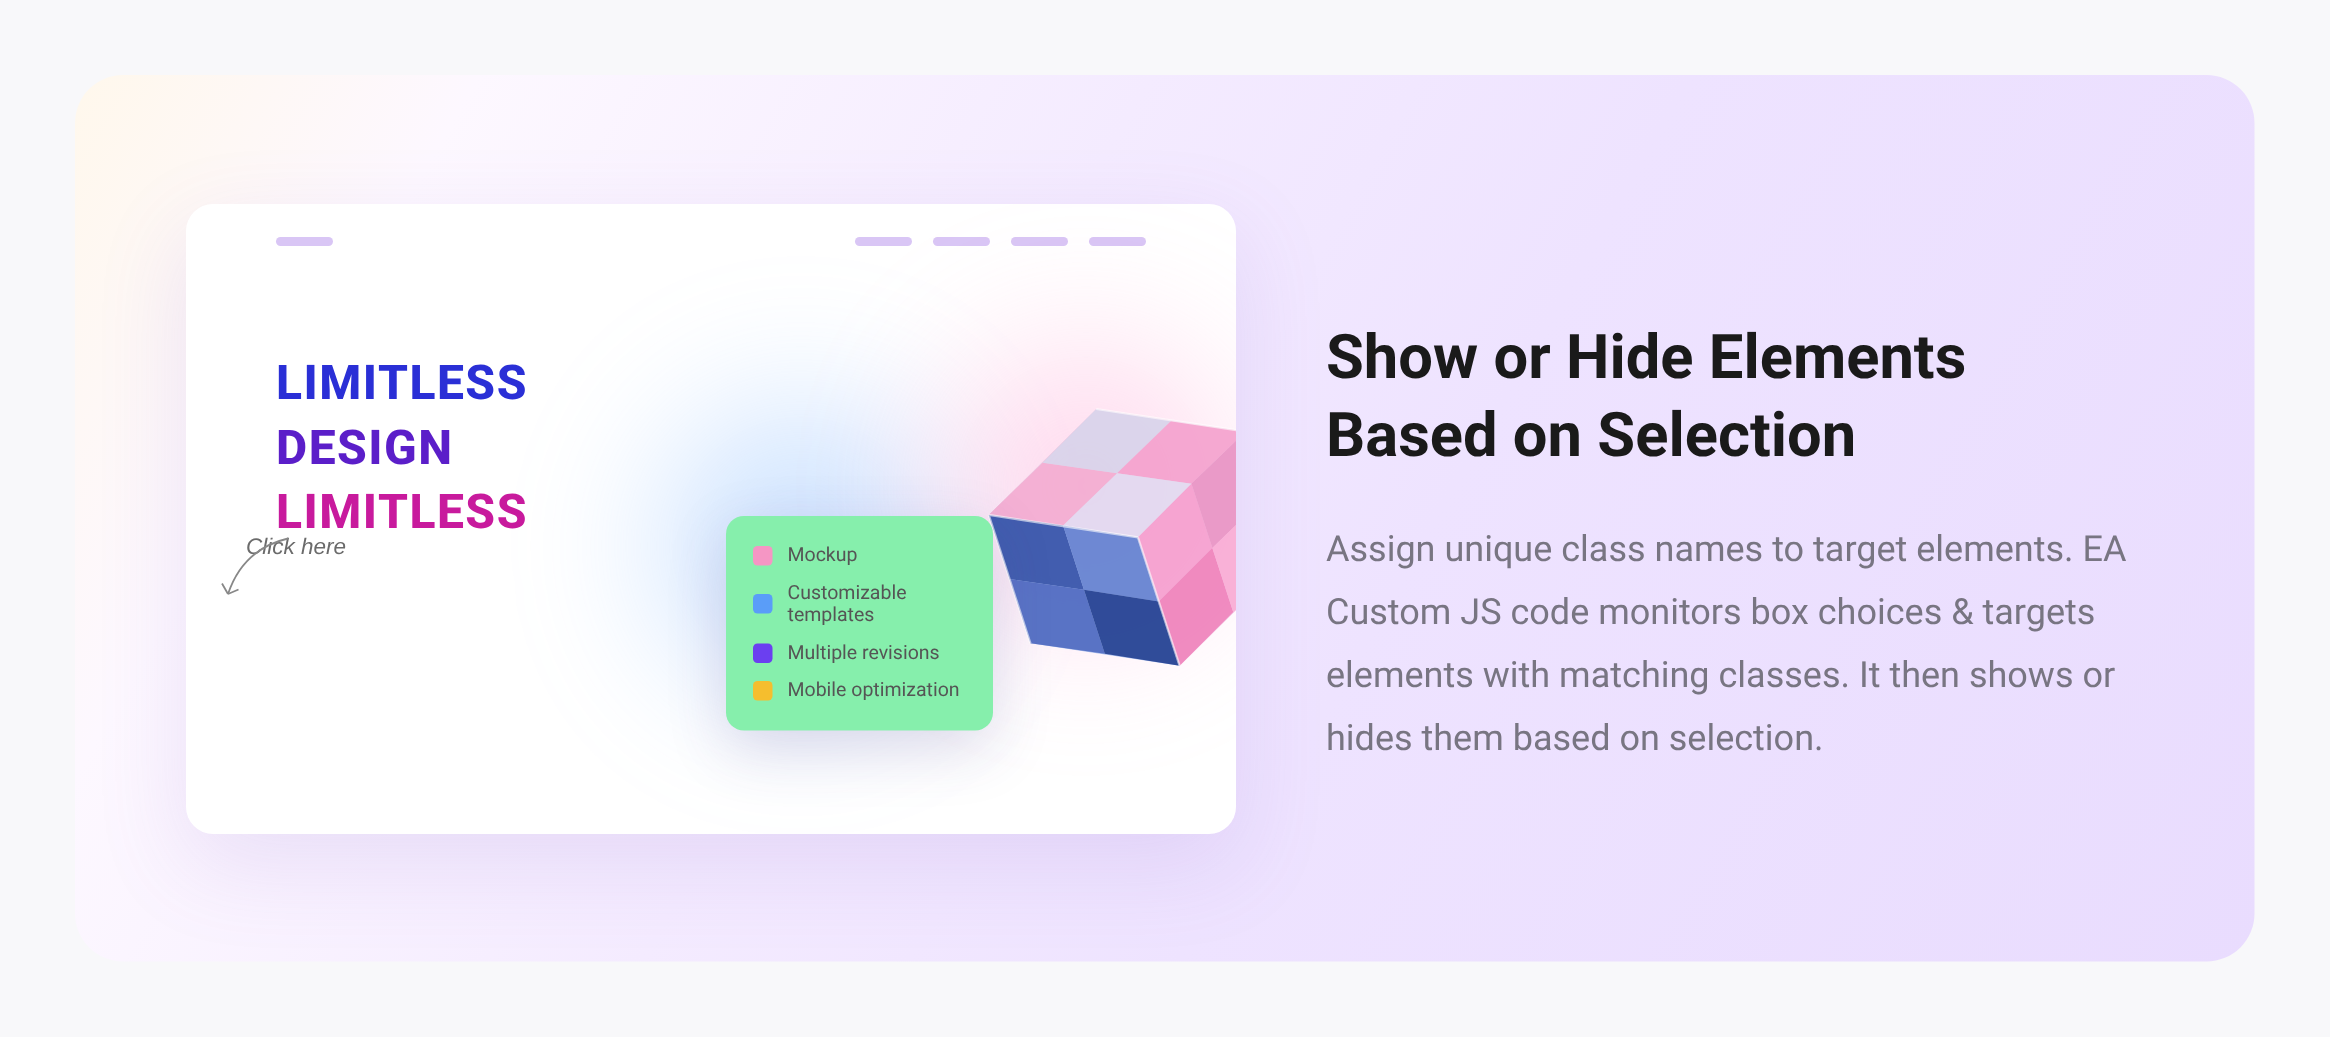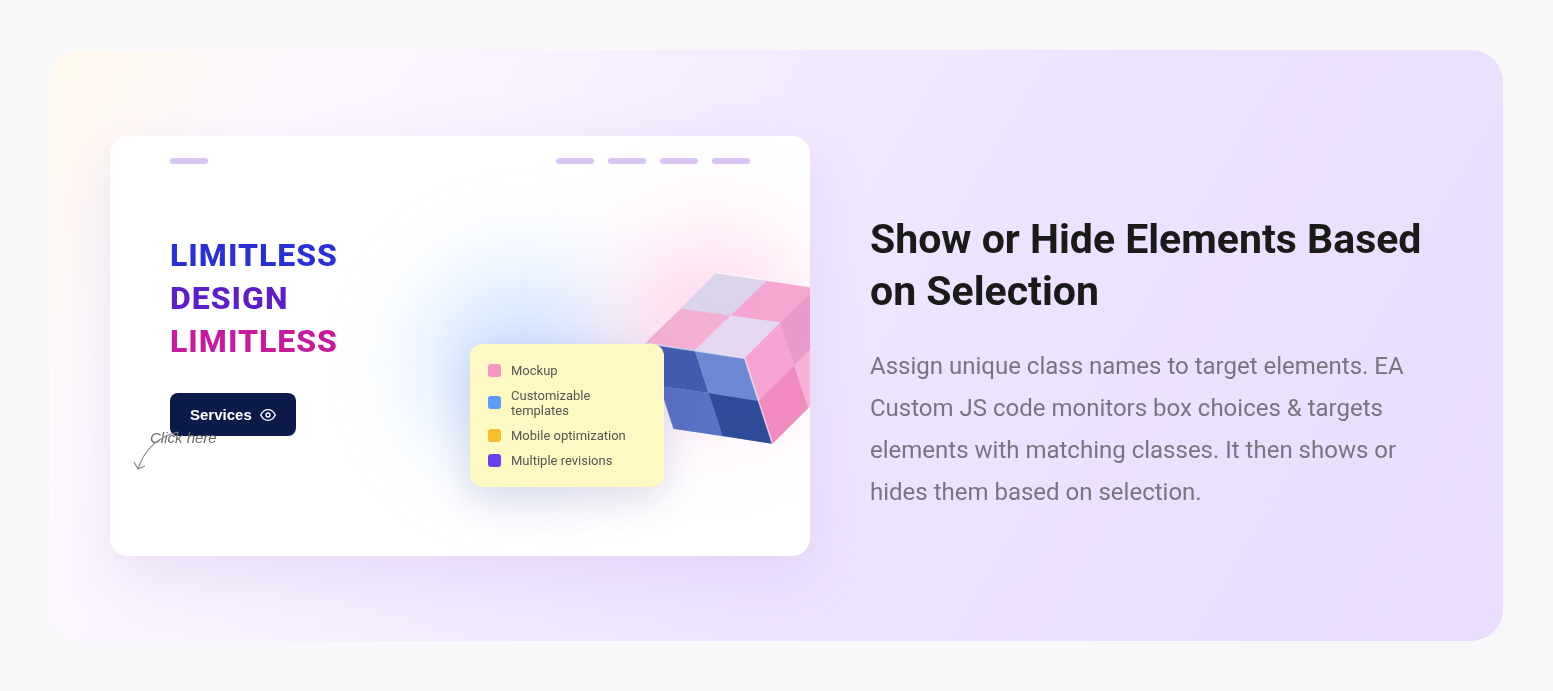--- a/index.html
+++ b/index.html
@@ -23,20 +23,21 @@
 }
 .preview-card {
   width: 700px;
   height: 420px;
   background: #ffffff;
   border-radius: 18px;
   box-shadow: 0 20px 60px rgba(140,100,200,0.15);
   position: relative;
   flex-shrink: 0;
   overflow: hidden;
+  margin-left: 14px;
 }
 .nav-pills {
   display: flex;
   gap: 12px;
   padding: 22px 60px 0 60px;
   justify-content: space-between;
 }
 .pill-left { display: flex; }
 .pill-right { display: flex; gap: 14px; }
 .pill {
@@ -118,25 +119,25 @@
   position: absolute;
   right: -100px;
   top: 10px;
   width: 340px;
   height: 320px;
 }
 .feature-card {
   position: absolute;
   left: 60px;
   top: 160px;
-  background: #fef9c3;
+  background: #86efac;
   border-radius: 12px;
   box-shadow: 0 12px 40px rgba(80,60,140,0.18);
   padding: 14px 18px;
-  width: 194px;
+  width: 178px;
 }
 .feature-item {
   display: flex;
   align-items: center;
   gap: 10px;
   padding: 5px 0;
   font-size: 13px;
   color: #555;
 }
 .sq {
@@ -181,29 +182,20 @@
       </div>
     </div>
 
     <div class="hero-row">
       <div class="hero-left">
         <div class="hero-title">
           <div class="t1">LIMITLESS</div>
           <div class="t2">DESIGN</div>
           <div class="t3">LIMITLESS</div>
         </div>
-        <button class="services-btn">
-          <span>Services</span>
-          <span class="eye-icon">
-            <svg viewBox="0 0 24 24" width="16" height="16" fill="none" stroke="#fff" stroke-width="2">
-              <path d="M1 12s4-8 11-8 11 8 11 8-4 8-11 8-11-8-11-8z"></path>
-              <circle cx="12" cy="12" r="3"></circle>
-            </svg>
-          </span>
-        </button>
         <div style="position:relative;">
           <span class="click-here">Click here</span>
           <svg class="click-arrow" viewBox="0 0 60 60">
             <path d="M 50 8 Q 20 15 10 45" stroke="#888" stroke-width="1.2" fill="none"></path>
             <path d="M 10 45 L 6 38 M 10 45 L 17 42" stroke="#888" stroke-width="1.2" fill="none"></path>
           </svg>
         </div>
       </div>
 
       <div class="hero-right">
@@ -251,26 +243,26 @@
         <div class="feature-card">
           <div class="feature-item">
             <span class="sq" style="background:#f596c4"></span>
             <span>Mockup</span>
           </div>
           <div class="feature-item">
             <span class="sq" style="background:#5a9df8"></span>
             <span>Customizable templates</span>
           </div>
           <div class="feature-item">
+            <span class="sq" style="background:#6b3ff0"></span>
+            <span>Multiple revisions</span>
+          </div>
+          <div class="feature-item">
             <span class="sq" style="background:#f5be2e"></span>
             <span>Mobile optimization</span>
-          </div>
-          <div class="feature-item">
-            <span class="sq" style="background:#6b3ff0"></span>
-            <span>Multiple revisions</span>
           </div>
         </div>
       </div>
     </div>
   </div>
 
   <div class="text-col">
     <h2 class="section-title">Show or Hide Elements Based on Selection</h2>
     <p class="section-desc">Assign unique class names to target elements. EA Custom JS code monitors box choices &amp; targets elements with matching classes. It then shows or hides them based on selection.</p>
   </div>

